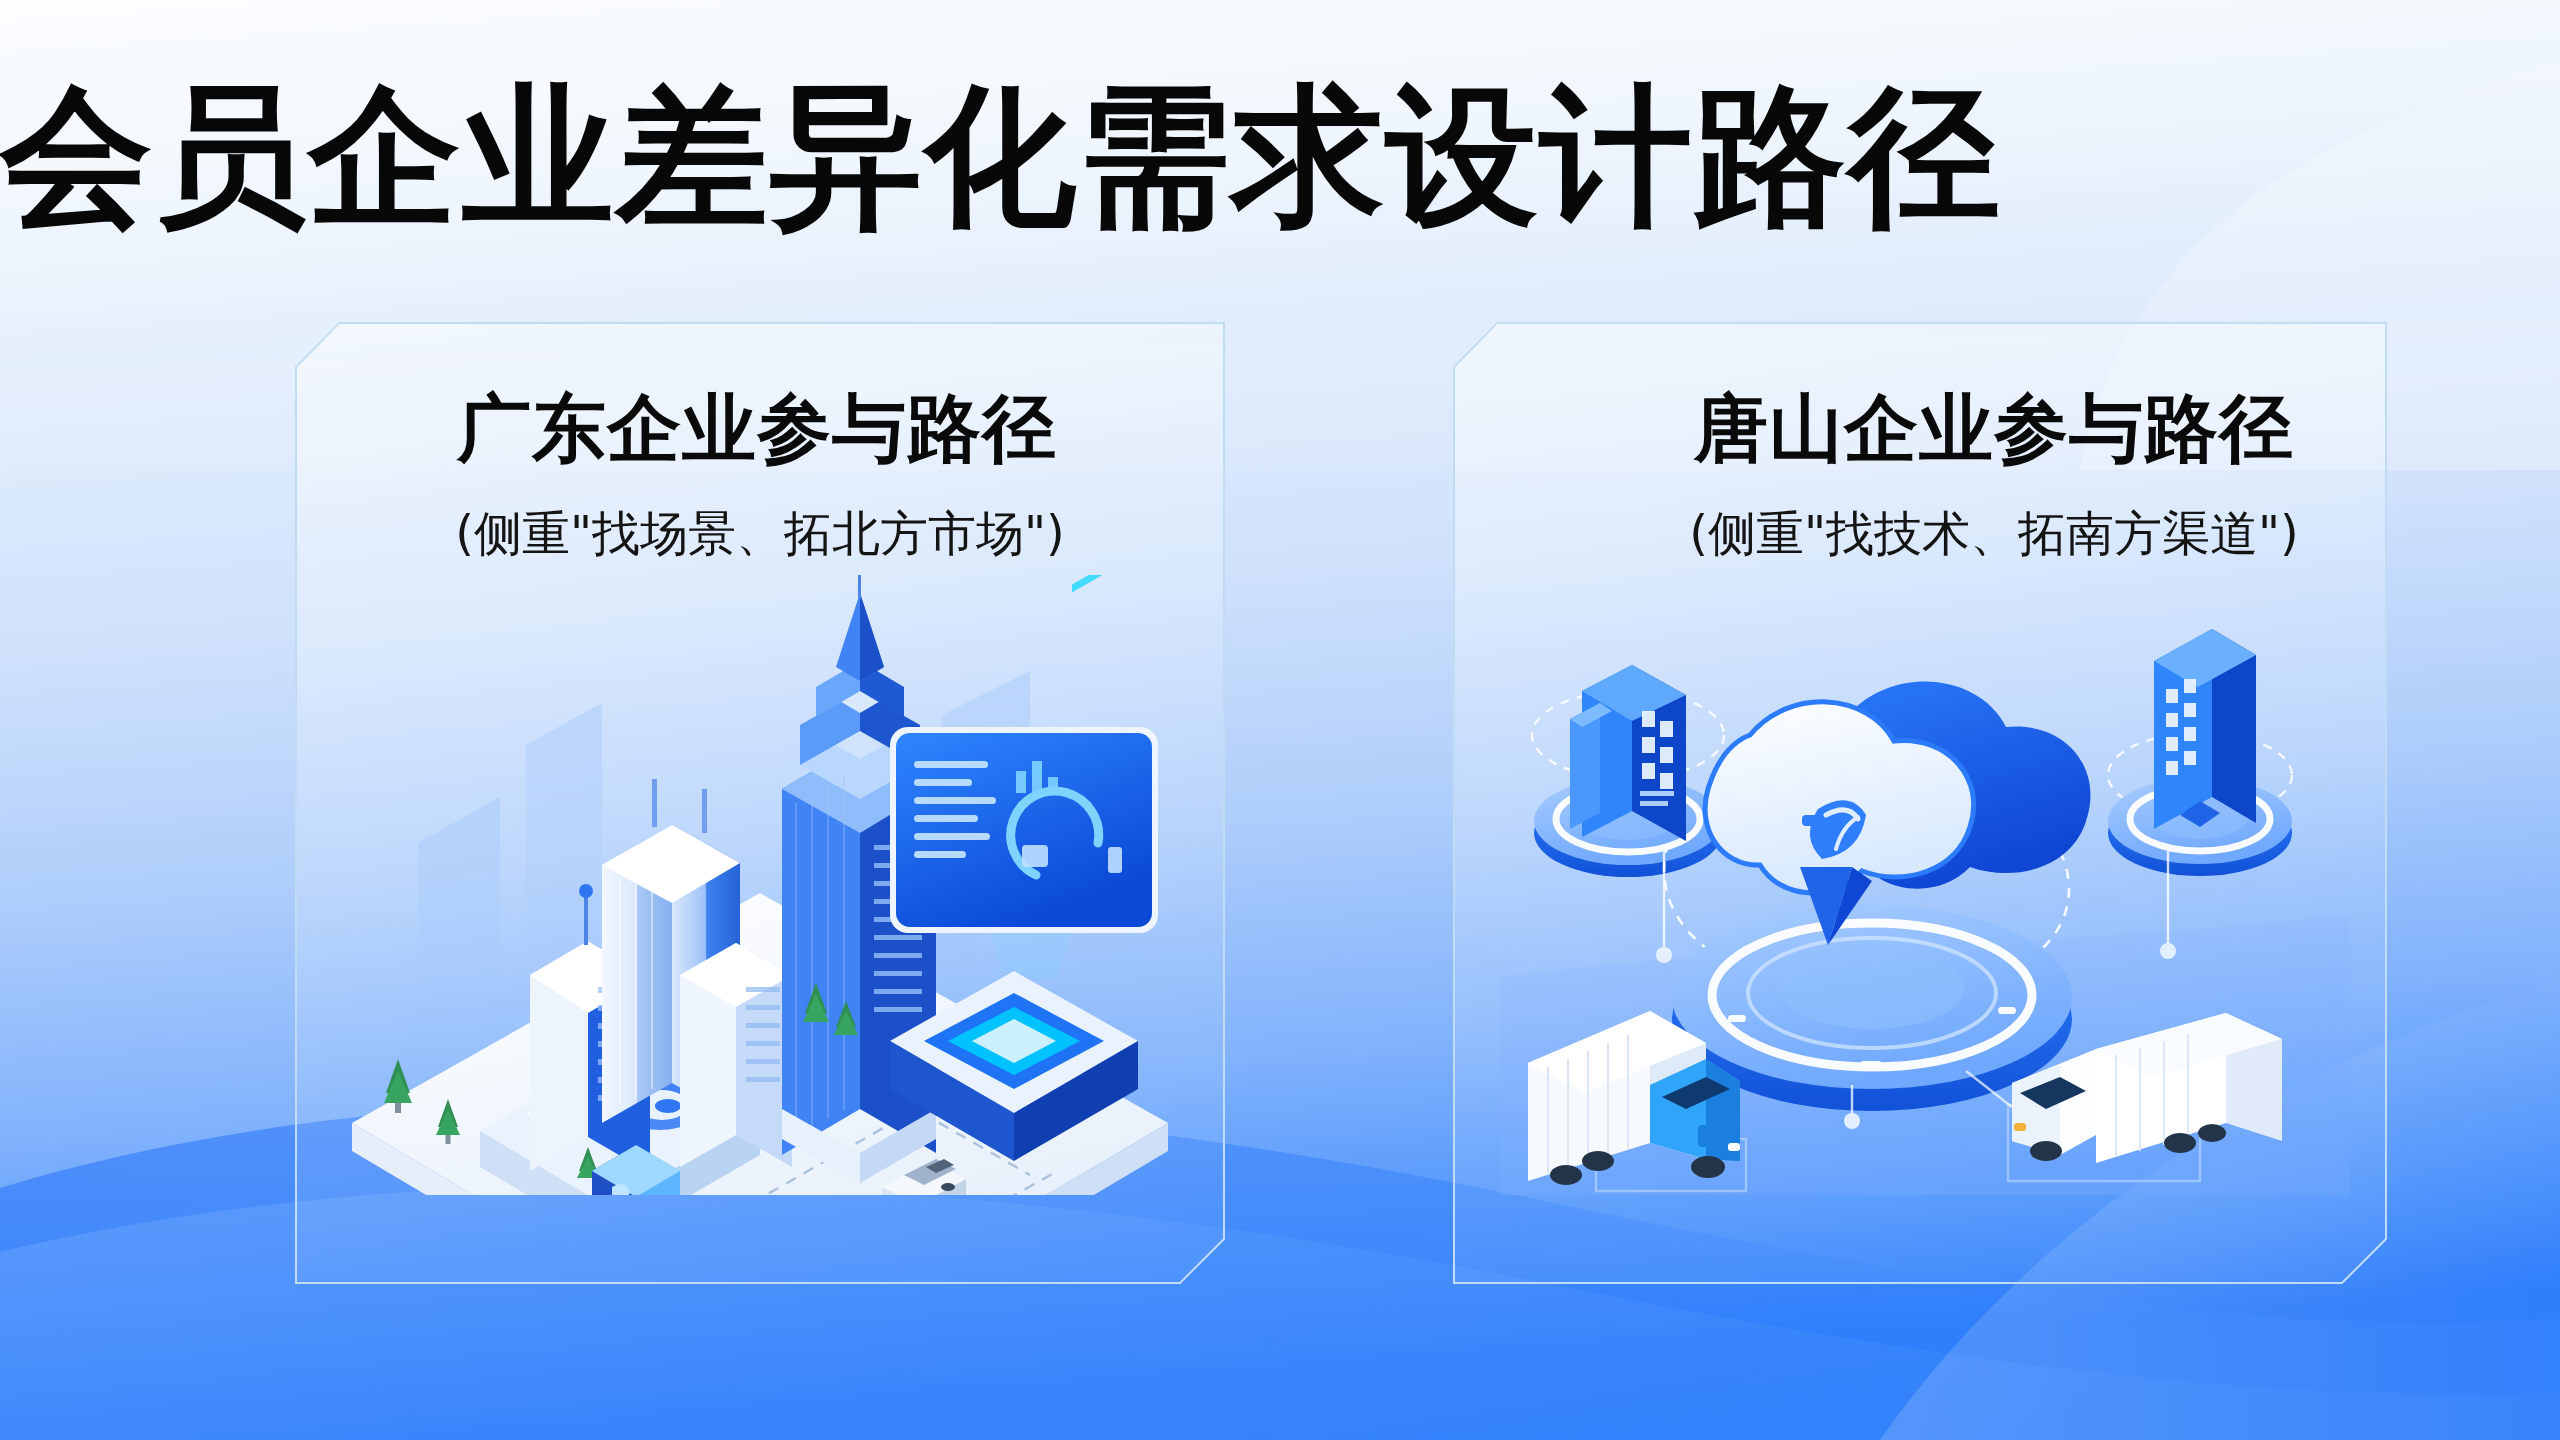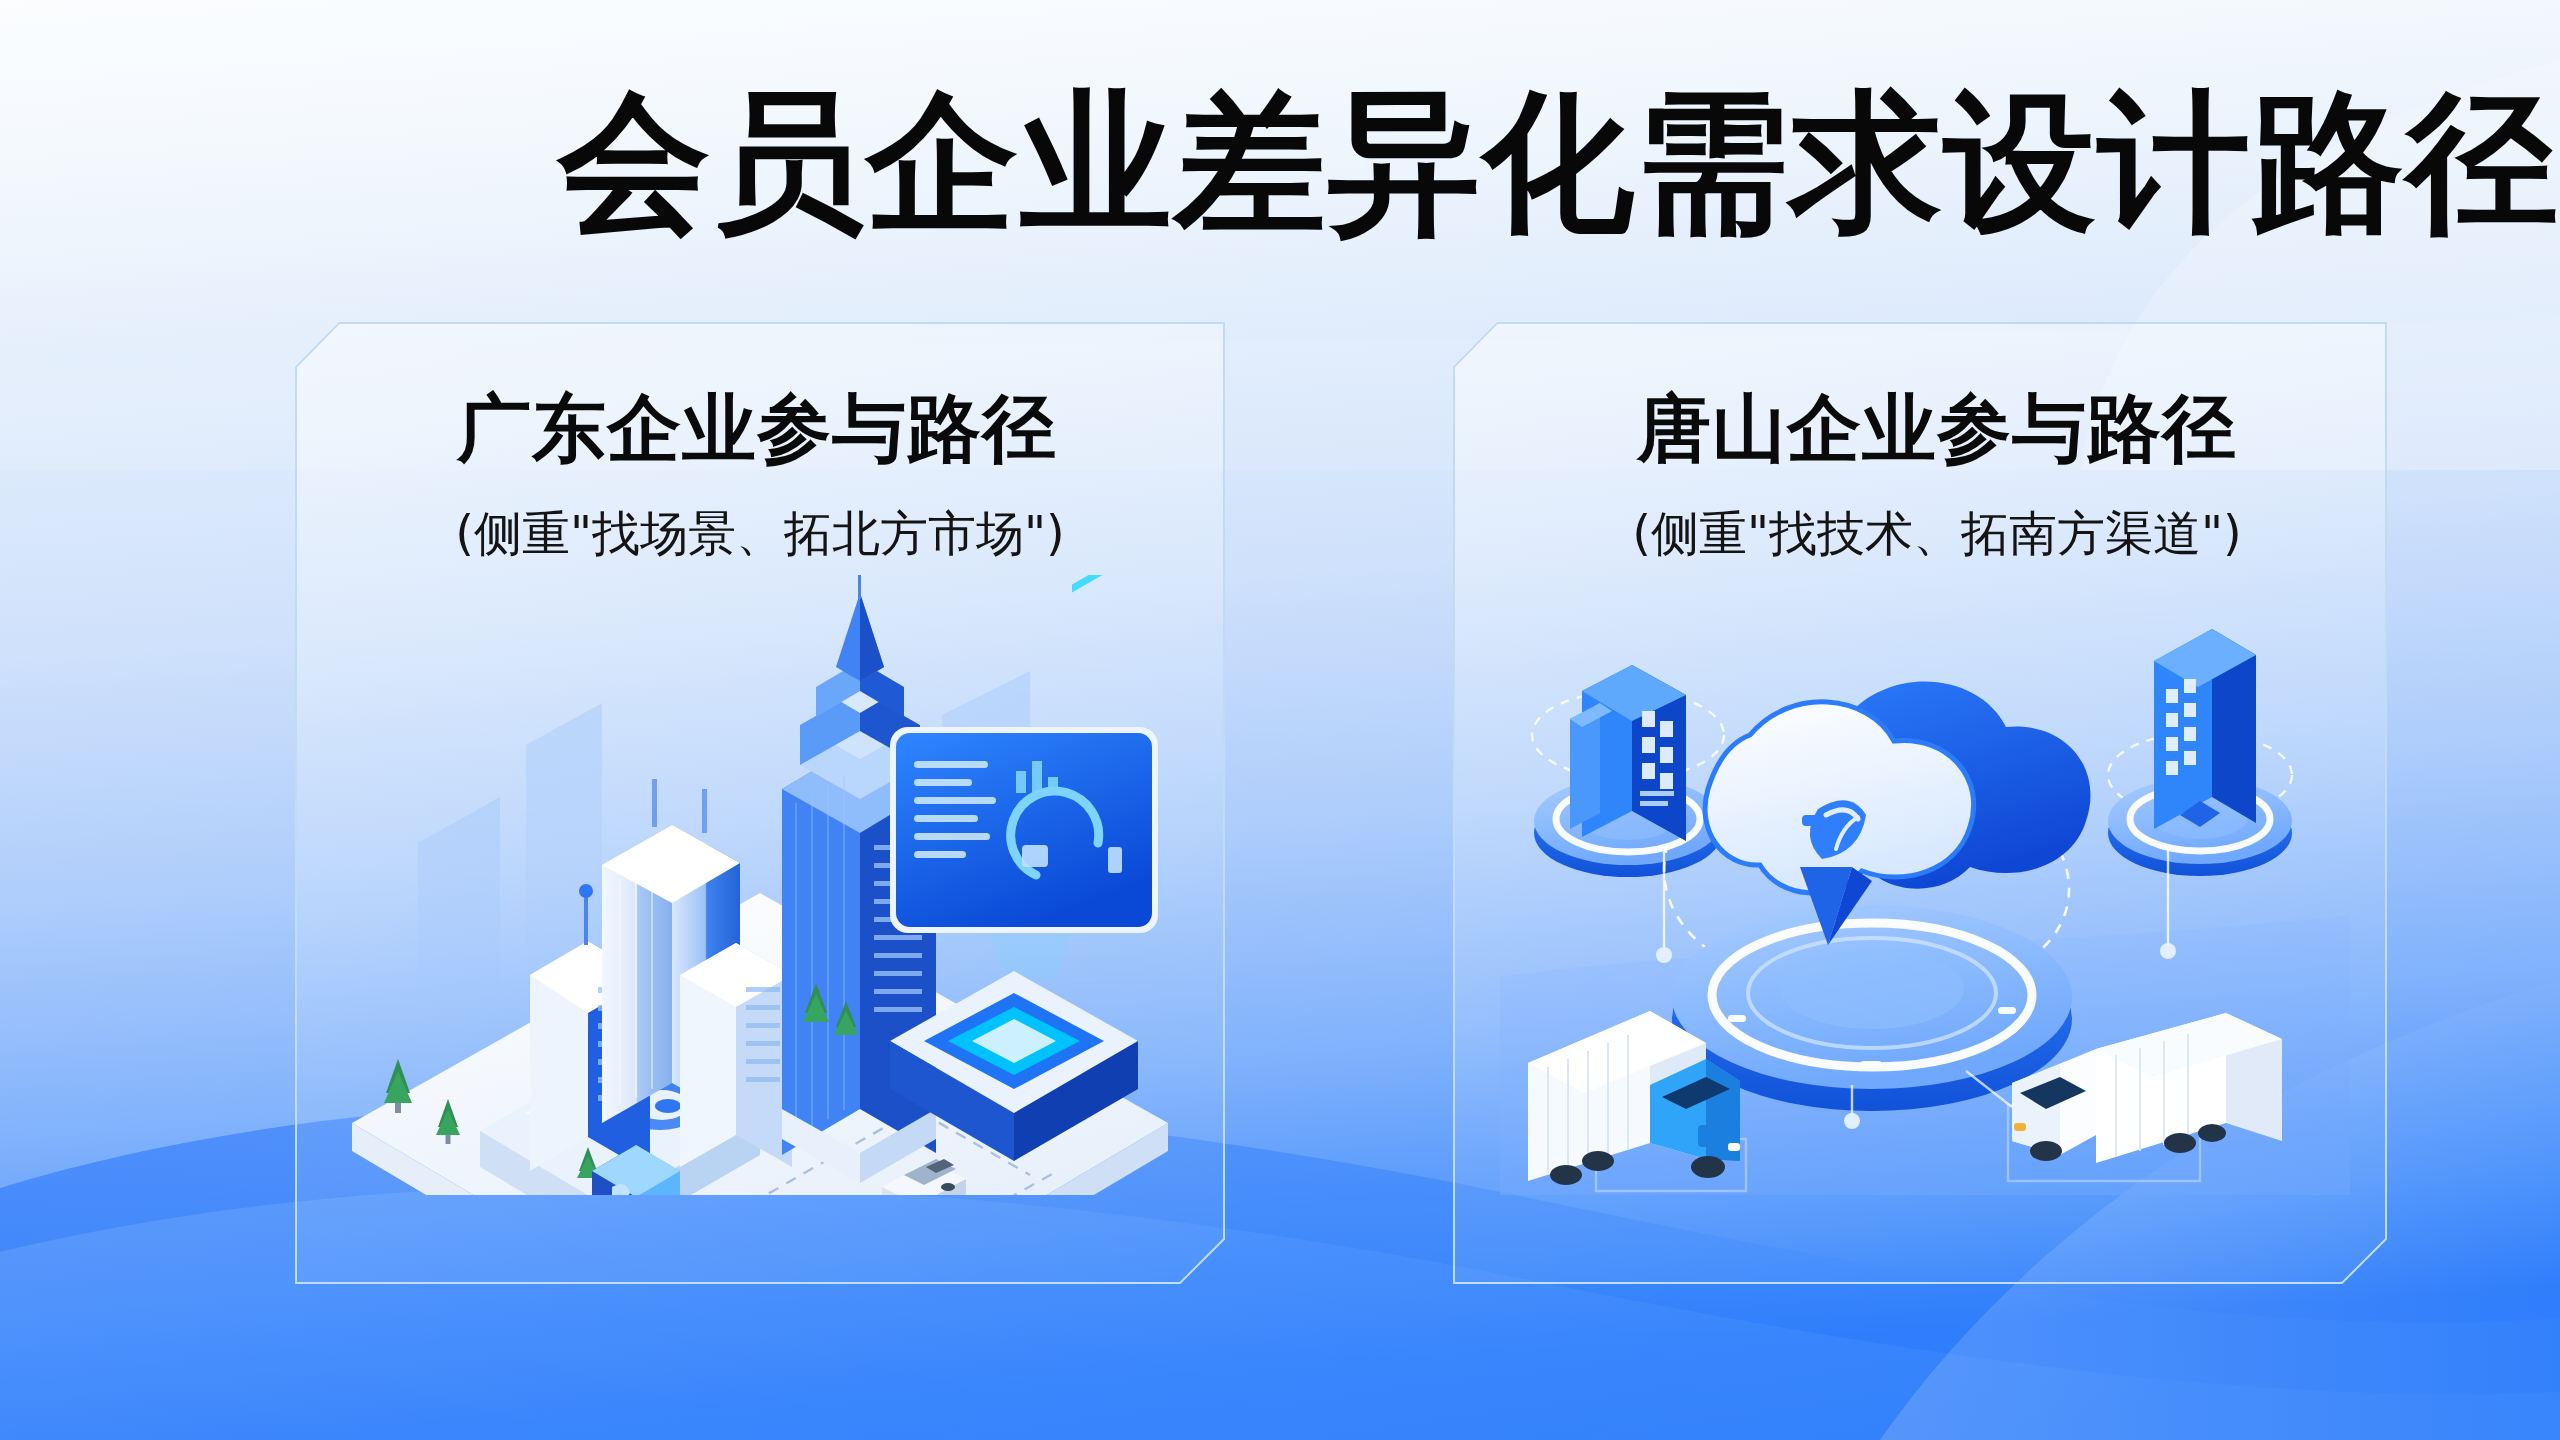--- a/index.html
+++ b/index.html
@@ -8,22 +8,22 @@
     font-family:"Liberation Sans","DejaVu Sans",sans-serif;
     background:#eef4fb;
     position:relative;
   }
 
   
   #bg { position:absolute; inset:0; z-index:0; }
 
   
   #slide-title{
-    position:absolute; top:78px; left:0; width:100%;
-    text-align:right; z-index:5;
+    position:absolute; top:72px; left:0; width:100%;
+    text-align:left; z-index:5;
     font-size:152px; line-height:1.12; font-weight:900;
     color:#080808; letter-spacing:2px;
     font-family:"DejaVu Sans","Liberation Sans",sans-serif;
     white-space:nowrap;
   }
 
   
   .panel{
     position:absolute; z-index:4;
     top:322px; height:962px;
@@ -367,21 +367,21 @@
     <ellipse cx="618" cy="612" rx="7" ry="4" fill="#3a4a5e"></ellipse>
   </g>
 </svg>
 
 <div class="panel" id="panel-right">
   <svg class="panel-border" viewBox="0 0 934 962" preserveAspectRatio="none">
     <polygon points="44,1 933,1 933,917 889,961 1,961 1,45" fill="none" stroke="#bfdcf3" stroke-width="2"></polygon>
   </svg>
 </div>
 
-<div class="panel-head" id="head-right" style="left:1470px;width:934px;">
+<div class="panel-head" id="head-right" style="left:1527px;width:934px;">
   <div class="panel-title">唐山企业参与路径</div>
   <div class="panel-sub">(侧重"找技术、拓南方渠道")</div>
 </div>
 
 <svg class="illus" id="illus-right" viewBox="0 0 850 580">
   <defs>
     <linearGradient id="rBgFloor" x1="0" y1="0" x2="0.3" y2="1">
       <stop offset="0%" stop-color="#9ec3fe"></stop>
         <stop offset="100%" stop-color="#6fa6fd"></stop>
     </linearGradient>

